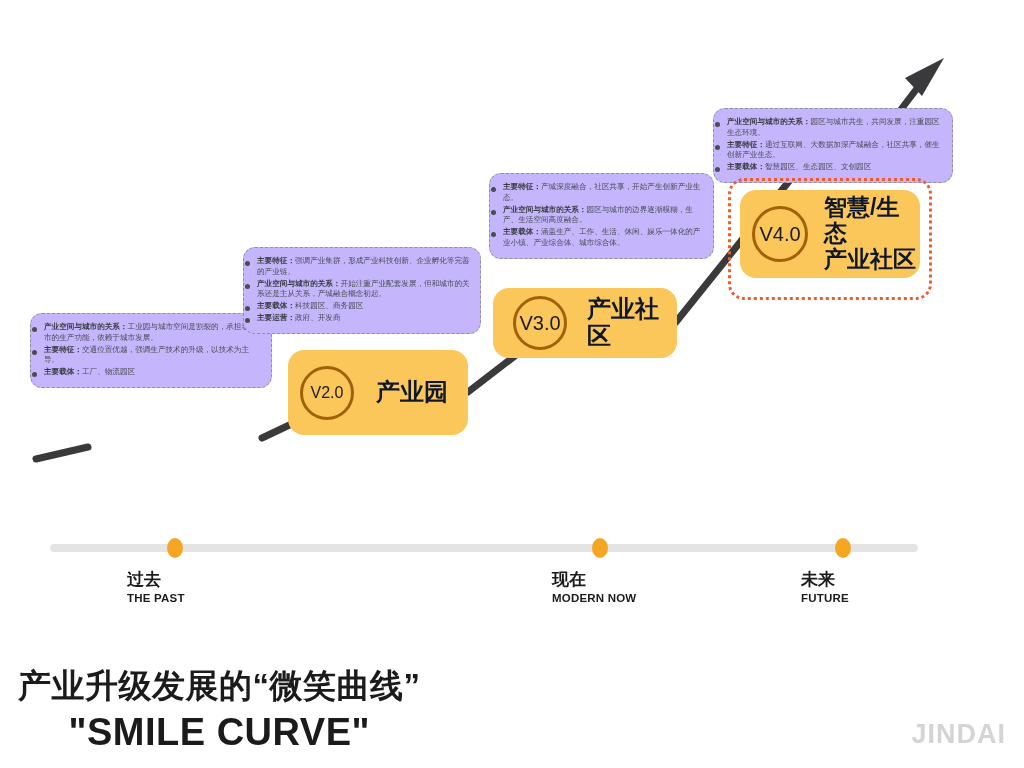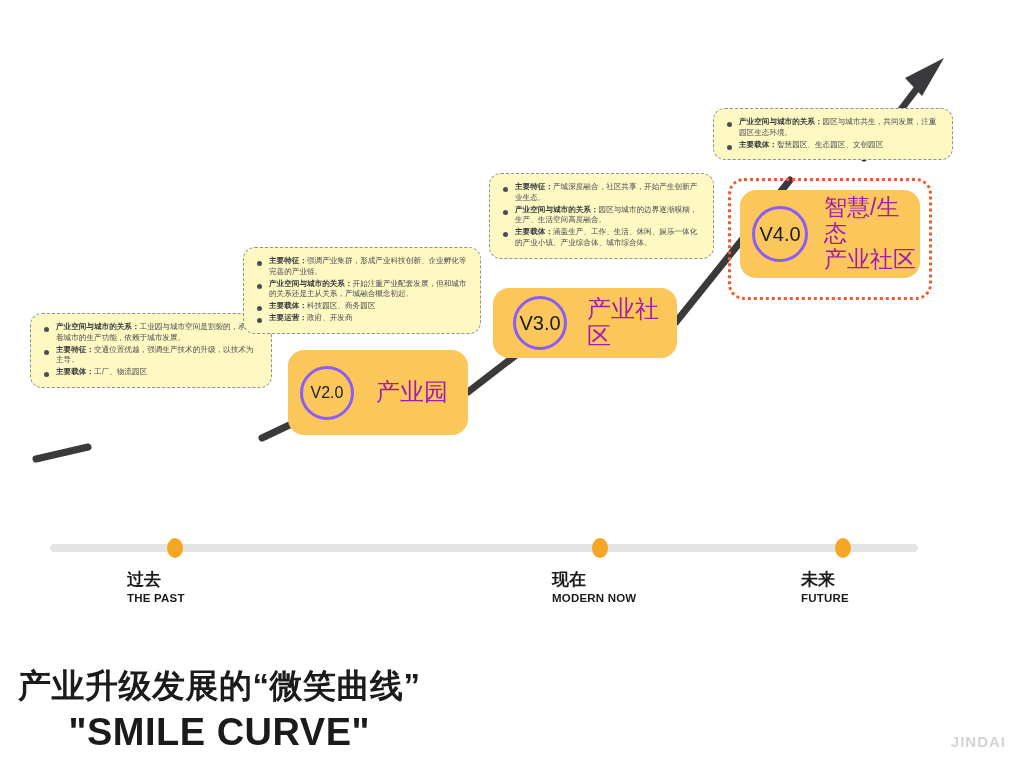--- a/index.html
+++ b/index.html
@@ -18,29 +18,29 @@
   .vcard {
     position: absolute;
     background: #FBC75B;
     border-radius: 16px;
     display: flex;
     align-items: center;
     z-index: 6;
   }
   .vcard .vbadge {
     border-radius: 50%;
-    border: 3px solid #8b5cf6;
+    border: 3px solid #a16207;
     display: flex; align-items: center; justify-content: center;
     color: #1b1b1b;
     font-weight: 400;
     flex: 0 0 auto;
   }
   .vcard .vlabel {
-    color: #a21caf;
-    font-weight: 400;
+    color: #0f172a;
+    font-weight: 700;
     line-height: 1.12;
     white-space: pre-line;
   }
 
   #card-v1 { left: 82px;  top: 398px; width: 180px; height: 82px; padding-left: 12px; }
   #card-v1 .vbadge { width: 56px; height: 56px; font-size: 20px; }
   #card-v1 .vlabel { margin-left: 22px; font-size: 24px; }
 
   #card-v2 { left: 288px; top: 350px; width: 180px; height: 85px; padding-left: 12px; }
   #card-v2 .vbadge { width: 54px; height: 54px; font-size: 16px; }
@@ -59,24 +59,24 @@
     position: absolute;
     left: 728px; top: 178px; width: 204px; height: 122px;
     border: 3px dotted #EF5B2B;
     border-radius: 16px;
     z-index: 5;
   }
 
   
   .tip {
     position: absolute;
-    background: #fef9c3;
+    background: #c4b5fd;
     border: 1px dashed #8e9199;
     border-radius: 12px;
-    padding: 8px 10px 8px 12px;
+    padding: 8px 10px 8px 0;
     z-index: 4;
   }
   .tip ul { list-style: none; }
   .tip li {
     position: relative;
     padding-left: 13px;
     color: #4a4d52;
     line-height: 1.42;
     margin-bottom: 1px;
   }
@@ -114,21 +114,21 @@
   #tl-future { left: 801px; top: 538px; width: 84px; }
 
   
   #title-block { position: absolute; left: 18px; top: 664px; z-index: 3; text-align: center; }
   #title-cn { font-size: 33px; font-weight: 700; color: #1b1b1b; letter-spacing: .5px; }
   #title-en { font-size: 38px; font-weight: 700; color: #1b1b1b; letter-spacing: .5px; margin-top: 2px; }
 
   
   #logo {
     position: absolute; right: 18px; bottom: 18px;
-    font-size: 15px; font-weight: 700; letter-spacing: 1px;
+    font-size: 27px; font-weight: 700; letter-spacing: 1px;
     color: #D4D4D4; z-index: 3;
   }
 </style>
 </head>
 <body>
 
 <div id="stage">
 
   <svg id="curve-layer" viewBox="0 0 1024 768">
     <path d="M36,459 L88,447" stroke="#3A3A3C" stroke-width="7" stroke-linecap="round" fill="none"></path>
@@ -160,20 +160,21 @@
     <ul>
       <li><b>主要特征：</b><span>产城深度融合，社区共享，开始产生创新产业生态。</span></li>
       <li><b>产业空间与城市的关系：</b><span>园区与城市的边界逐渐模糊，生产、生活空间高度融合。</span></li>
       <li><b>主要载体：</b><span>涵盖生产、工作、生活、休闲、娱乐一体化的产业小镇、产业综合体、城市综合体。</span></li>
     </ul>
   </div>
 
   <div class="tip" id="tip-4">
     <ul>
       <li><b>产业空间与城市的关系：</b><span>园区与城市共生，共同发展，注重园区生态环境。</span></li>
+      <li><b>主要特征：</b><span>通过互联网、大数据加深产城融合，社区共享，催生创新产业生态。</span></li>
       <li><b>主要载体：</b><span>智慧园区、生态园区、文创园区</span></li>
     </ul>
   </div>
 
   <div id="v4-highlight"></div>
 
 
   <div class="vcard" id="card-v2">
     <div class="vbadge">V2.0</div>
     <div class="vlabel">产业园</div>

